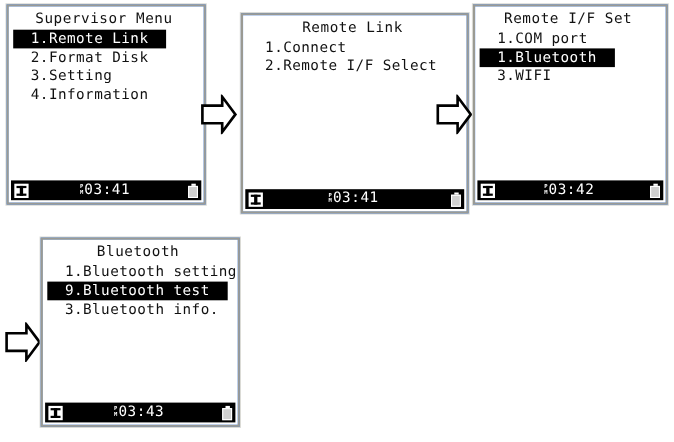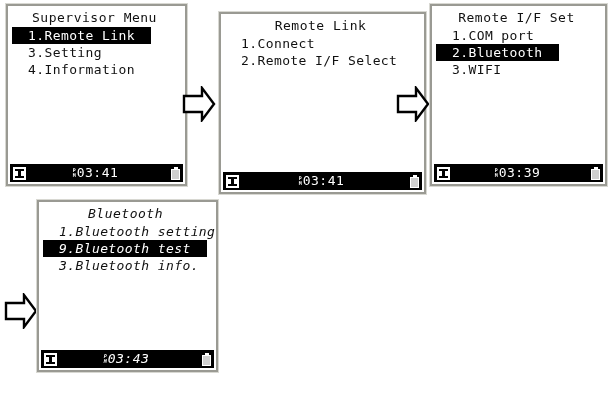--- a/index.html
+++ b/index.html
@@ -151,20 +151,21 @@
   .flow-arrow svg { display: block; }
 </style>
 </head>
 <body>
 
 <div class="device" style="left:6px; top:4px; width:181px; height:182px;">
   <div class="screen">
     <div class="menu-title">Supervisor Menu</div>
     <div class="menu-list">
       <div class="menu-item selected">1.Remote Link</div>
+      <div class="menu-item">2.Format Disk</div>
       <div class="menu-item">3.Setting</div>
       <div class="menu-item">4.Information</div>
     </div>
   </div>
   <div class="statusbar">
     <div class="status-left-icon"></div>
     <div class="status-center">
       <span class="ampm">
         <span>P</span>
         <span>M</span>
@@ -212,47 +213,47 @@
   <svg width="34" height="36" viewBox="0 0 34 36">
     <path d="M2 10 L20 10 L20 2 L32 18 L20 34 L20 26 L2 26 Z" fill="#ffffff" stroke="#000000" stroke-width="2.4" stroke-linejoin="miter"></path>
   </svg>
 </div>
 
 <div class="device" style="left:430px; top:4px; width:177px; height:182px;">
   <div class="screen">
     <div class="menu-title">Remote I/F Set</div>
     <div class="menu-list">
       <div class="menu-item">1.COM port</div>
-      <div class="menu-item selected">2.Bluetooth</div>
+      <div class="menu-item selected">1.Bluetooth</div>
       <div class="menu-item">3.WIFI</div>
     </div>
   </div>
   <div class="statusbar">
     <div class="status-left-icon"></div>
     <div class="status-center">
       <span class="ampm">
         <span>P</span>
         <span>M</span>
       </span>
-      <span class="clock">03:39</span>
+      <span class="clock">03:42</span>
     </div>
     <div class="battery">
       <div class="cap"></div>
       <div class="body"></div>
     </div>
   </div>
 </div>
 
 <div class="flow-arrow" style="left:4px; top:293px;">
   <svg width="34" height="36" viewBox="0 0 34 36">
     <path d="M2 10 L20 10 L20 2 L32 18 L20 34 L20 26 L2 26 Z" fill="#ffffff" stroke="#000000" stroke-width="2.4" stroke-linejoin="miter"></path>
   </svg>
 </div>
 
-<div class="device" style="left:37px; top:200px; width:181px; height:172px;font-style:italic;">
+<div class="device" style="left:37px; top:216px; width:181px; height:172px;">
   <div class="screen">
     <div class="menu-title">Bluetooth</div>
     <div class="menu-list">
       <div class="menu-item">1.Bluetooth setting</div>
       <div class="menu-item selected">9.Bluetooth test</div>
       <div class="menu-item">3.Bluetooth info.</div>
     </div>
   </div>
   <div class="statusbar">
     <div class="status-left-icon"></div>

